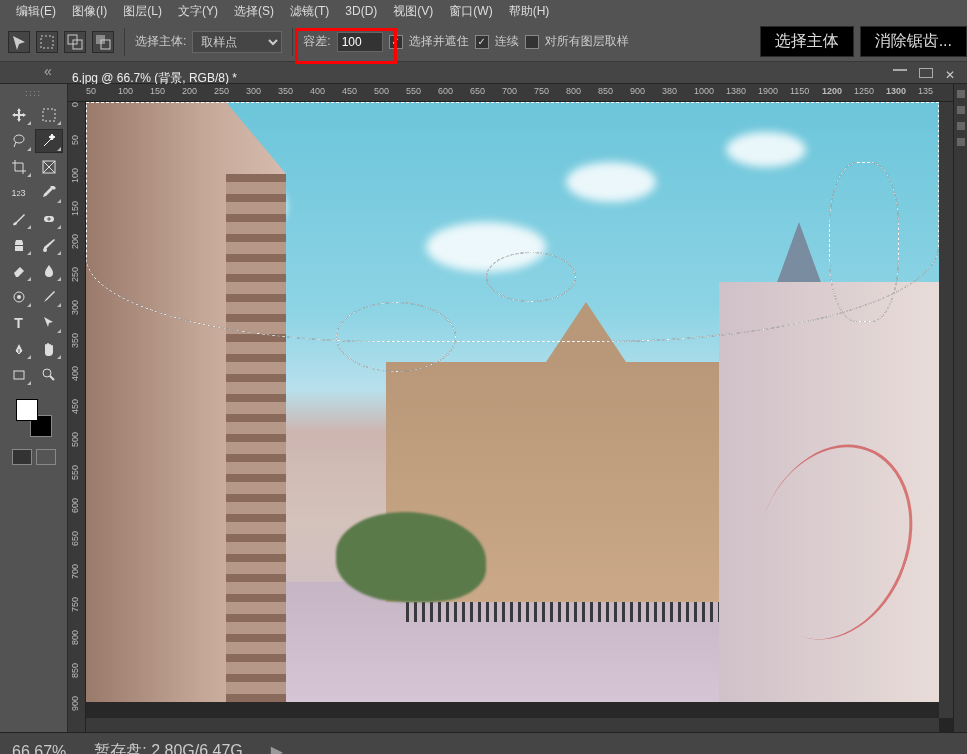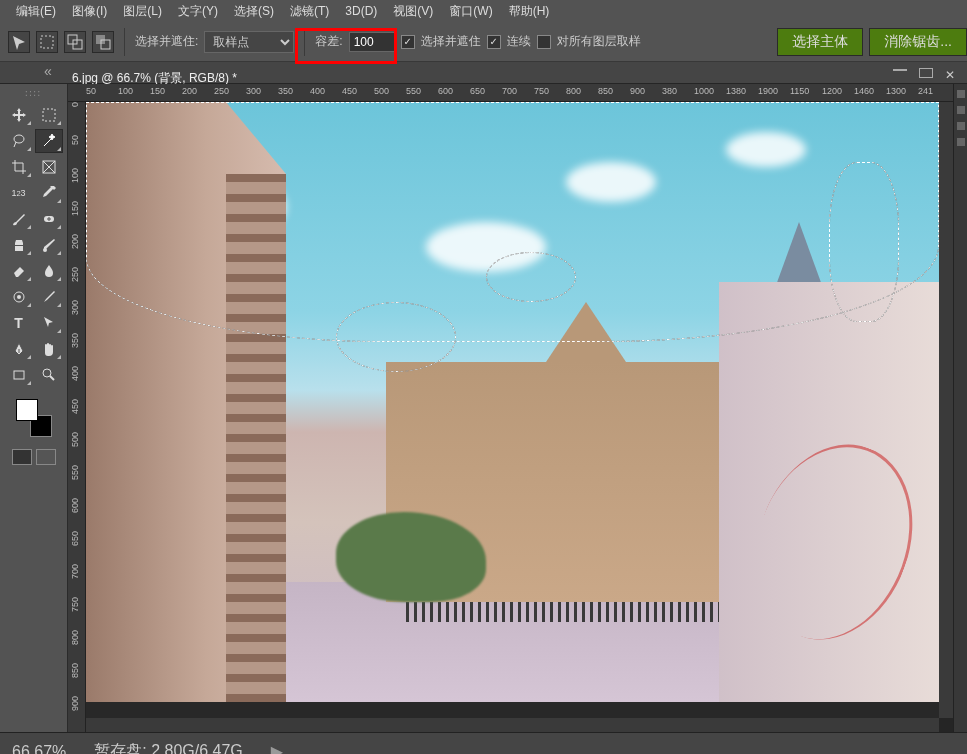--- a/index.html
+++ b/index.html
@@ -6,21 +6,21 @@
 body { background:#535353; width:967px; height:754px; overflow:hidden; color:#ccc; font-size:12px; }
 .menubar { background:#535353; height:22px; display:flex; align-items:center; padding-left:8px; gap:0; }
 .menubar span { padding:3px 8px; color:#ddd; cursor:pointer; }
 .optbar { background:#535353; height:40px; display:flex; align-items:center; padding-left:8px; gap:6px; border-bottom:1px solid #383838; }
 .optbar .ico { width:22px; height:22px; background:#454545; border:1px solid #2a2a2a; display:flex; align-items:center; justify-content:center; }
 .optbar .sep { width:1px; height:28px; background:#3a3a3a; margin:0 4px; }
 .optbar label { color:#ccc; font-size:12px; }
 .optbar select { background:#454545; border:1px solid #666; color:#ccc; font-size:12px; padding:2px 4px; width:90px; height:22px; }
 .optbar input[type=text] { background:#333; border:1px solid #666; color:#fff; width:46px; height:20px; padding:0 4px; font-size:12px; }
 .chk { width:14px; height:14px; border:1px solid #888; background:#333; display:inline-flex; align-items:center; justify-content:center; font-size:10px; color:#ddd; }
-.btn { background:#4d7c0f; border:1px solid #2a2a2a; color:#ddd; padding:4px 14px; font-size:14px; cursor:pointer; }
+.btn { background:#000000; border:1px solid #2a2a2a; color:#ddd; padding:4px 14px; font-size:16px; cursor:pointer; }
 .red-box { position:absolute; border:3px solid #ff0000; pointer-events:none; z-index:50; }
 .tabbar { background:#454545; height:22px; display:flex; align-items:center; padding-left:64px; border-bottom:1px solid #252525; position:relative; }
 .tabbar .closer { position:absolute; left:44px; top:1px; color:#aaa; font-size:14px; }
 .tabbar .tab { color:#eee; font-size:12px; padding:0 8px;margin-top:12px; }
 .tabbar .wc { position:absolute; right:8px; display:flex; gap:12px; }
 .tabbar .wc span { width:14px; height:3px; }
 .workspace { position:relative; height:calc(754px - 22px - 40px - 22px - 22px); display:flex; }
 .toolbox { width:68px; background:#535353; border-right:1px solid #2a2a2a; padding-top:4px; display:flex; flex-direction:column; align-items:center; gap:2px; }
 .toolbox .dots { color:#888; font-size:10px; letter-spacing:2px; margin-bottom:2px; }
 .toolrow { display:flex; gap:2px; }
@@ -93,21 +93,21 @@
         <rect x="6" y="6" width="9" height="9" fill="none" stroke="#ccc"></rect>
       </svg>
     </div>
   <div class="ico">
       <svg viewBox="0 0 16 16">
         <rect x="1" y="1" width="9" height="9" fill="#888"></rect>
         <rect x="6" y="6" width="9" height="9" fill="none" stroke="#ccc"></rect>
       </svg>
     </div>
   <div class="sep"></div>
-  <label>选择并遮住:</label>
+  <label>选择主体:</label>
   <select><option>取样点</option></select>
   <div class="sep"></div>
   <label>容差:</label>
   <input type="text" value="100" style="">
   <span class="chk">✓</span>
   <label>选择并遮住</label>
   <span class="chk">✓</span>
   <label>连续</label>
   <span class="chk"></span>
   <label>对所有图层取样</label>
@@ -307,24 +307,24 @@
         <span style="left: 434px;">700</span>
         <span style="left: 466px;">750</span>
         <span style="left: 498px;">800</span>
         <span style="left: 530px;">850</span>
         <span style="left: 562px;">900</span>
         <span style="left: 594px;">380</span>
         <span style="left: 626px;">1000</span>
         <span style="left: 658px;">1380</span>
         <span style="left: 690px;">1900</span>
         <span style="left: 722px;">1150</span>
-        <span style="left: 754px;">1200</span>
-        <span style="left: 786px;">1460</span>
-        <span style="left: 818px;">1300</span>
-        <span style="left: 850px;">241</span>
+        <span style="left: 754px; font-weight: bold;">1200</span>
+        <span style="left: 786px;">1250</span>
+        <span style="left: 818px; font-weight: bold;">1300</span>
+        <span style="left: 850px;">135</span>
       </div>
     <div class="ruler-v" id="rulerV">
         <span style="top: 0px;">0</span>
         <span style="top: 33px;">50</span>
         <span style="top: 66px;">100</span>
         <span style="top: 99px;">150</span>
         <span style="top: 132px;">200</span>
         <span style="top: 165px;">250</span>
         <span style="top: 198px;">300</span>
         <span style="top: 231px;">350</span>

